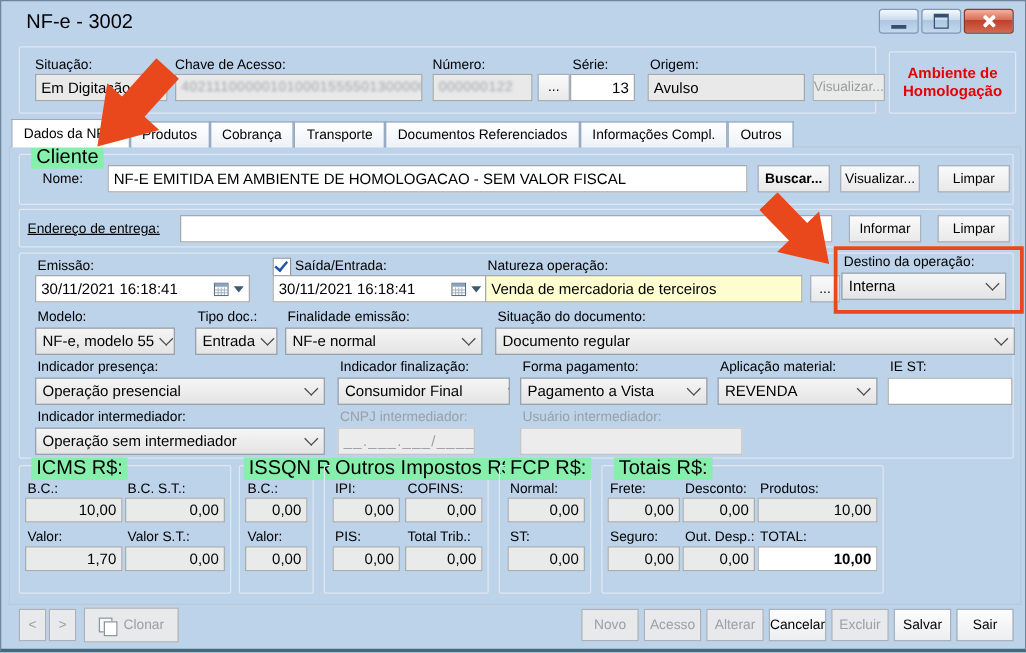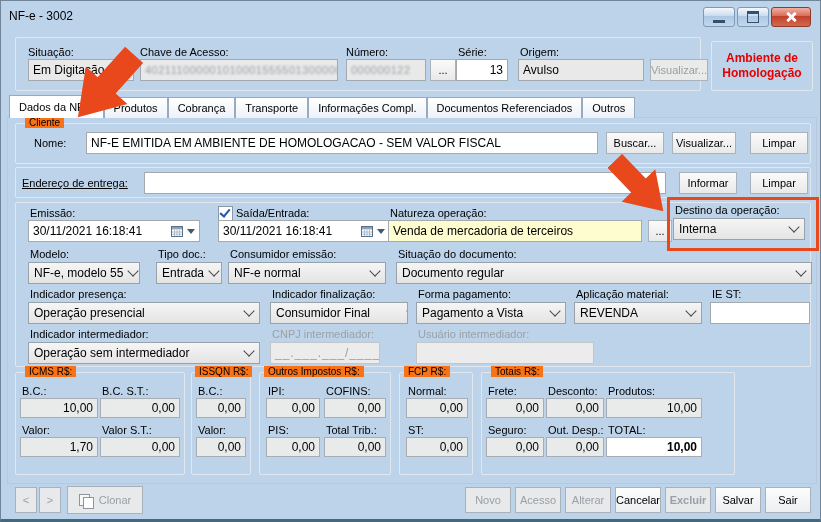--- a/index.html
+++ b/index.html
@@ -18,21 +18,21 @@
   .dd{position:absolute;box-sizing:border-box;height:22px;border:1px solid #99a1a9;
       background:linear-gradient(#f5f5f5,#e4e4e4);font-size:12px;padding:0 6px 0 5px;
       display:flex;align-items:center;justify-content:space-between;overflow:hidden;white-space:nowrap;}
   .chev{flex:0 0 auto;width:7px;height:7px;border-right:1.6px solid #4a4a4a;border-bottom:1.6px solid #4a4a4a;
         transform:rotate(45deg);margin-top:-4px;margin-left:6px;}
   .btn{position:absolute;box-sizing:border-box;height:22px;border:1px solid #a9b1ba;
        background:linear-gradient(#fafafa,#e9e9e9);font-size:11px;display:flex;align-items:center;
        justify-content:center;cursor:default;white-space:nowrap;}
   .btn.dis{color:#9d9d9d;background:#e9eaea;}
   .grp{position:absolute;box-sizing:border-box;border:1px solid #e0e7ef;border-radius:2px;}
-  .cap{position:absolute;top:-7px;left:9px;background:#f97316;font-size:10px;padding:0 4px;white-space:nowrap;}
+  .cap{position:absolute;top:-7px;left:9px;background:#86efac;font-size:16px;padding:0 4px;white-space:nowrap;}
   .mini{position:absolute;box-sizing:border-box;height:20px;border:1px solid #a7adb3;background:#e9eaea;
         font-size:12px;display:flex;align-items:center;justify-content:flex-end;padding:0 4px;}
   .mini.white{background:#fff;font-weight:bold;}
   .tabbar{position:absolute;left:8px;top:94px;display:flex;align-items:flex-end;z-index:4;}
   .tab{box-sizing:border-box;height:21px;padding:0 9px;font-size:11px;display:flex;align-items:center;
        background:linear-gradient(#ffffff,#edf2f7);border:1px solid #98aabf;border-bottom:none;margin-right:0px;}
   .tab.active{height:23px;background:#fff;position:relative;z-index:5;}
   .panel{position:absolute;left:6px;top:116px;width:808px;height:365px;border:1px solid #b9c9da;background:#bdd3ea;z-index:1;}
   .tri{width:0;height:0;border-left:4px solid transparent;border-right:4px solid transparent;border-top:5px solid #41596e;}
   .cb{position:absolute;width:13px;height:13px;background:#fff;border:1px solid #8a97a5;}
@@ -66,21 +66,21 @@
   .clone-ic{position:relative;width:14px;height:13px;margin-right:6px;}
   .clone-ic:before{content:"";position:absolute;left:0;top:0;width:9px;height:10px;background:#f6f8fa;border:1px solid #8d969e;}
   .clone-ic:after{content:"";position:absolute;left:4px;top:3px;width:9px;height:10px;background:#fff;border:1px solid #8d969e;}
   .icl{display:flex;align-items:center;gap:4px;margin-left:auto;flex:0 0 auto;}
 </style>
 </head>
 <body>
 
 <div class="win">
 
-  <div class="lbl" style="left:8px;top:8px;font-size:12px;">NF-e - 3002</div>
+  <div class="lbl" style="left:20px;top:8px;font-size:16px;">NF-e - 3002</div>
   <div class="wctl">
     <div class="wbtn">
         <span class="gl-min"></span>
       </div>
     <div class="wbtn">
         <span class="gl-max"></span>
       </div>
     <div class="wbtn close">
         <span class="gl-x"></span>
       </div>
@@ -110,30 +110,30 @@
     <span>Homologação</span>
   </div>
 
   <div class="panel"></div>
 
   <div class="tabbar">
     <div class="tab active">Dados da NF-e</div>
     <div class="tab">Produtos</div>
     <div class="tab">Cobrança</div>
     <div class="tab">Transporte</div>
+    <div class="tab">Documentos Referenciados</div>
     <div class="tab">Informações Compl.</div>
-    <div class="tab">Documentos Referenciados</div>
     <div class="tab">Outros</div>
   </div>
 
   <div class="grp" style="left:14px;top:122px;width:796px;height:41px;z-index:2;">
     <span class="cap">Cliente</span>
     <div class="lbl" style="left:18px;top:13px;">Nome:</div>
     <div class="tb" style="left:70px;top:8px;width:512px;">NF-E EMITIDA EM AMBIENTE DE HOMOLOGACAO - SEM VALOR FISCAL</div>
-    <div class="btn" style="left:590px;top:8px;width:58px;">Buscar...</div>
+    <div class="btn" style="left:590px;top:8px;width:58px;font-weight:bold;">Buscar...</div>
     <div class="btn" style="left:656px;top:8px;width:64px;">Visualizar...</div>
     <div class="btn" style="left:734px;top:8px;width:58px;">Limpar</div>
   </div>
 
   <div class="grp" style="left:14px;top:166px;width:796px;height:31px;z-index:2;">
     <div class="lbl" style="left:6px;top:9px;text-decoration:underline;">Endereço de entrega:</div>
     <div class="tb" style="left:128px;top:4px;width:522px;"></div>
     <div class="btn" style="left:663px;top:4px;width:58px;">Informar</div>
     <div class="btn" style="left:734px;top:4px;width:58px;">Limpar</div>
   </div>
@@ -172,21 +172,21 @@
     <div class="lbl" style="left:14px;top:45px;">Modelo:</div>
     <div class="dd" style="left:12px;top:59px;width:112px;">
         <span>NF-e, modelo 55</span>
         <span class="chev"></span>
       </div>
     <div class="lbl" style="left:142px;top:45px;">Tipo doc.:</div>
     <div class="dd" style="left:140px;top:59px;width:66px;">
         <span>Entrada</span>
         <span class="chev"></span>
       </div>
-    <div class="lbl" style="left:214px;top:45px;">Consumidor emissão:</div>
+    <div class="lbl" style="left:214px;top:45px;">Finalidade emissão:</div>
     <div class="dd" style="left:212px;top:59px;width:158px;">
         <span>NF-e normal</span>
         <span class="chev"></span>
       </div>
     <div class="lbl" style="left:382px;top:45px;">Situação do documento:</div>
     <div class="dd" style="left:380px;top:59px;width:416px;">
         <span>Documento regular</span>
         <span class="chev"></span>
       </div>
 
@@ -264,21 +264,21 @@
   </div>
 
   <div class="grp" style="left:398px;top:371px;width:74px;height:103px;z-index:2;">
     <span class="cap" style="left:4px;">FCP R$:</span>
     <div class="lbl" style="left:8px;top:12px;">Normal:</div>
     <div class="mini" style="left:6px;top:25px;width:62px;">0,00</div>
     <div class="lbl" style="left:8px;top:51px;">ST:</div>
     <div class="mini" style="left:6px;top:64px;width:62px;">0,00</div>
   </div>
 
-  <div class="grp" style="left:480px;top:371px;width:254px;height:103px;z-index:2;">
+  <div class="grp" style="left:480px;top:371px;width:226px;height:103px;z-index:2;">
     <span class="cap">Totais R$:</span>
     <div class="lbl" style="left:6px;top:12px;">Frete:</div>
     <div class="mini" style="left:4px;top:25px;width:58px;">0,00</div>
     <div class="lbl" style="left:66px;top:12px;">Desconto:</div>
     <div class="mini" style="left:64px;top:25px;width:58px;">0,00</div>
     <div class="lbl" style="left:126px;top:12px;">Produtos:</div>
     <div class="mini" style="left:124px;top:25px;width:96px;">10,00</div>
     <div class="lbl" style="left:6px;top:51px;">Seguro:</div>
     <div class="mini" style="left:4px;top:64px;width:58px;">0,00</div>
     <div class="lbl" style="left:66px;top:51px;">Out. Desp.:</div>
@@ -298,17 +298,17 @@
   <div class="fbtn dis" style="left:14px;top:486px;width:22px;">&lt;</div>
   <div class="fbtn dis" style="left:38px;top:486px;width:22px;">&gt;</div>
   <div class="fbtn dis" style="left:66px;top:485px;width:76px;height:28px;">
     <span class="clone-ic"></span>
     <span>Clonar</span>
   </div>
   <div class="fbtn dis" style="left:464px;top:486px;width:46px;">Novo</div>
   <div class="fbtn dis" style="left:514px;top:486px;width:46px;">Acesso</div>
   <div class="fbtn dis" style="left:564px;top:486px;width:46px;">Alterar</div>
   <div class="fbtn en" style="left:614px;top:486px;width:46px;">Cancelar</div>
-  <div class="fbtn dis" style="left:664px;top:486px;width:46px;font-weight:bold;">Excluir</div>
+  <div class="fbtn dis" style="left:664px;top:486px;width:46px;">Excluir</div>
   <div class="fbtn en" style="left:714px;top:486px;width:46px;">Salvar</div>
   <div class="fbtn en" style="left:764px;top:486px;width:46px;">Sair</div>
 
 </div>
 
 </body></html>

